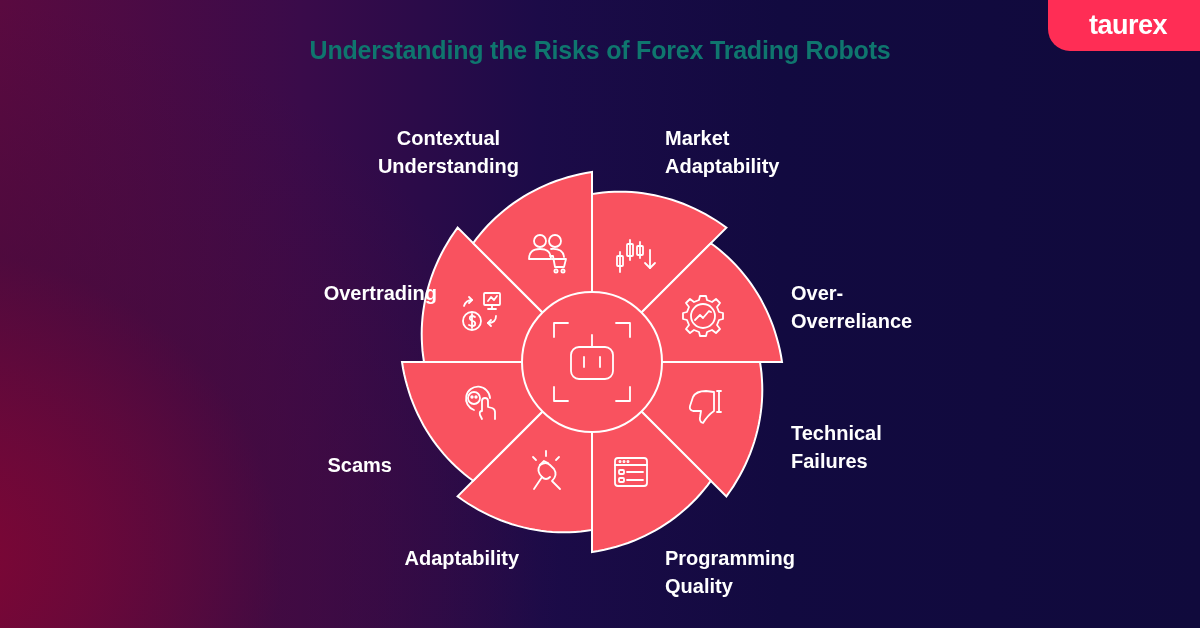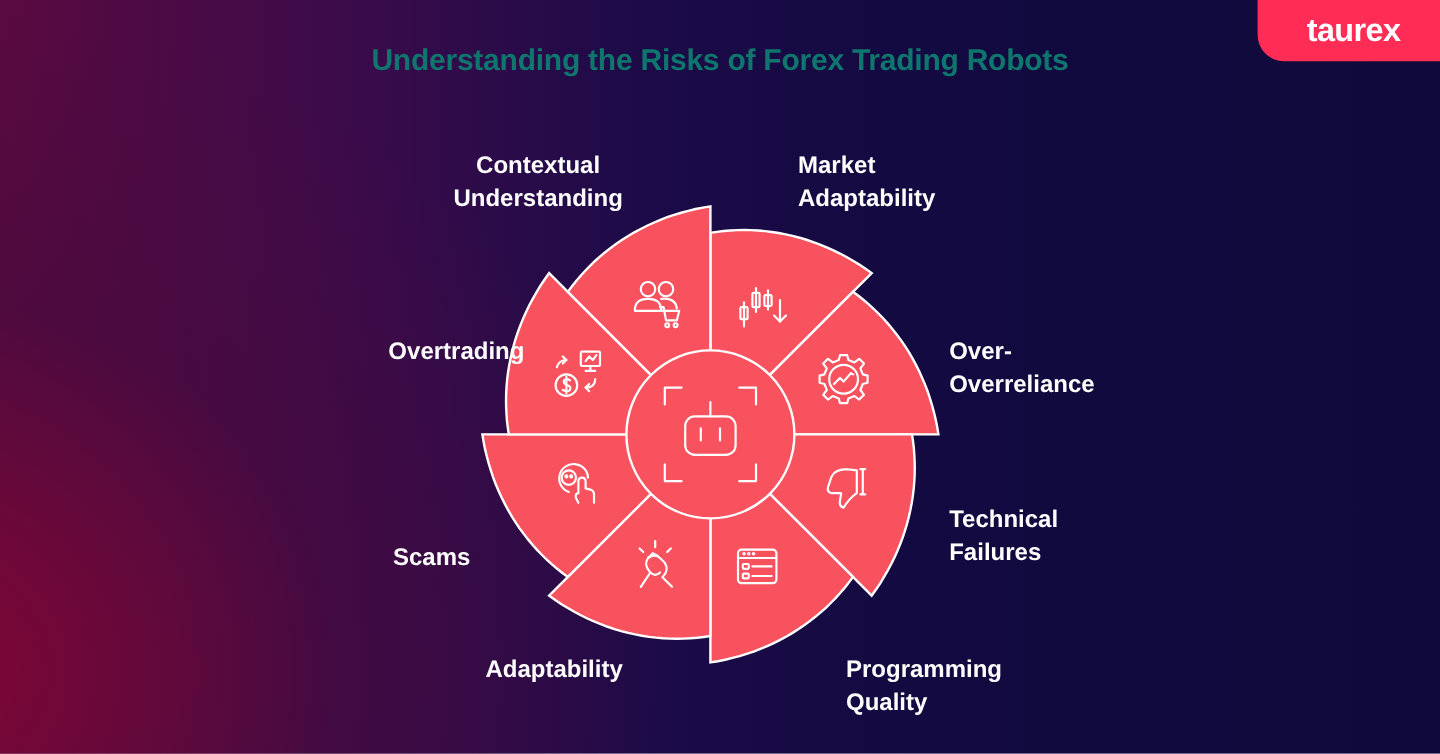--- a/index.html
+++ b/index.html
@@ -137,17 +137,17 @@
 </svg>
 
 <div class="label right-align" style="right:681px; top:124px;">Contextual
 Understanding</div>
 <div class="label" style="left:665px; top:124px;">Market
 Adaptability</div>
 <div class="label" style="left:791px; top:279px;">Over-
 Overreliance</div>
 <div class="label" style="left:791px; top:419px;">Technical
 Failures</div>
-<div class="label" style="left:665px; top:544px;margin-left:40px;">Programming
+<div class="label" style="left:665px; top:544px;">Programming
 Quality</div>
 <div class="label right-align" style="right:681px; top:544px;">Adaptability</div>
 <div class="label right-align" style="right:808px; top:414px;margin-top:37px;">Scams</div>
 <div class="label right-align" style="right:763px; top:279px;margin-left:12px;">Overtrading</div>
 
 </body></html>

